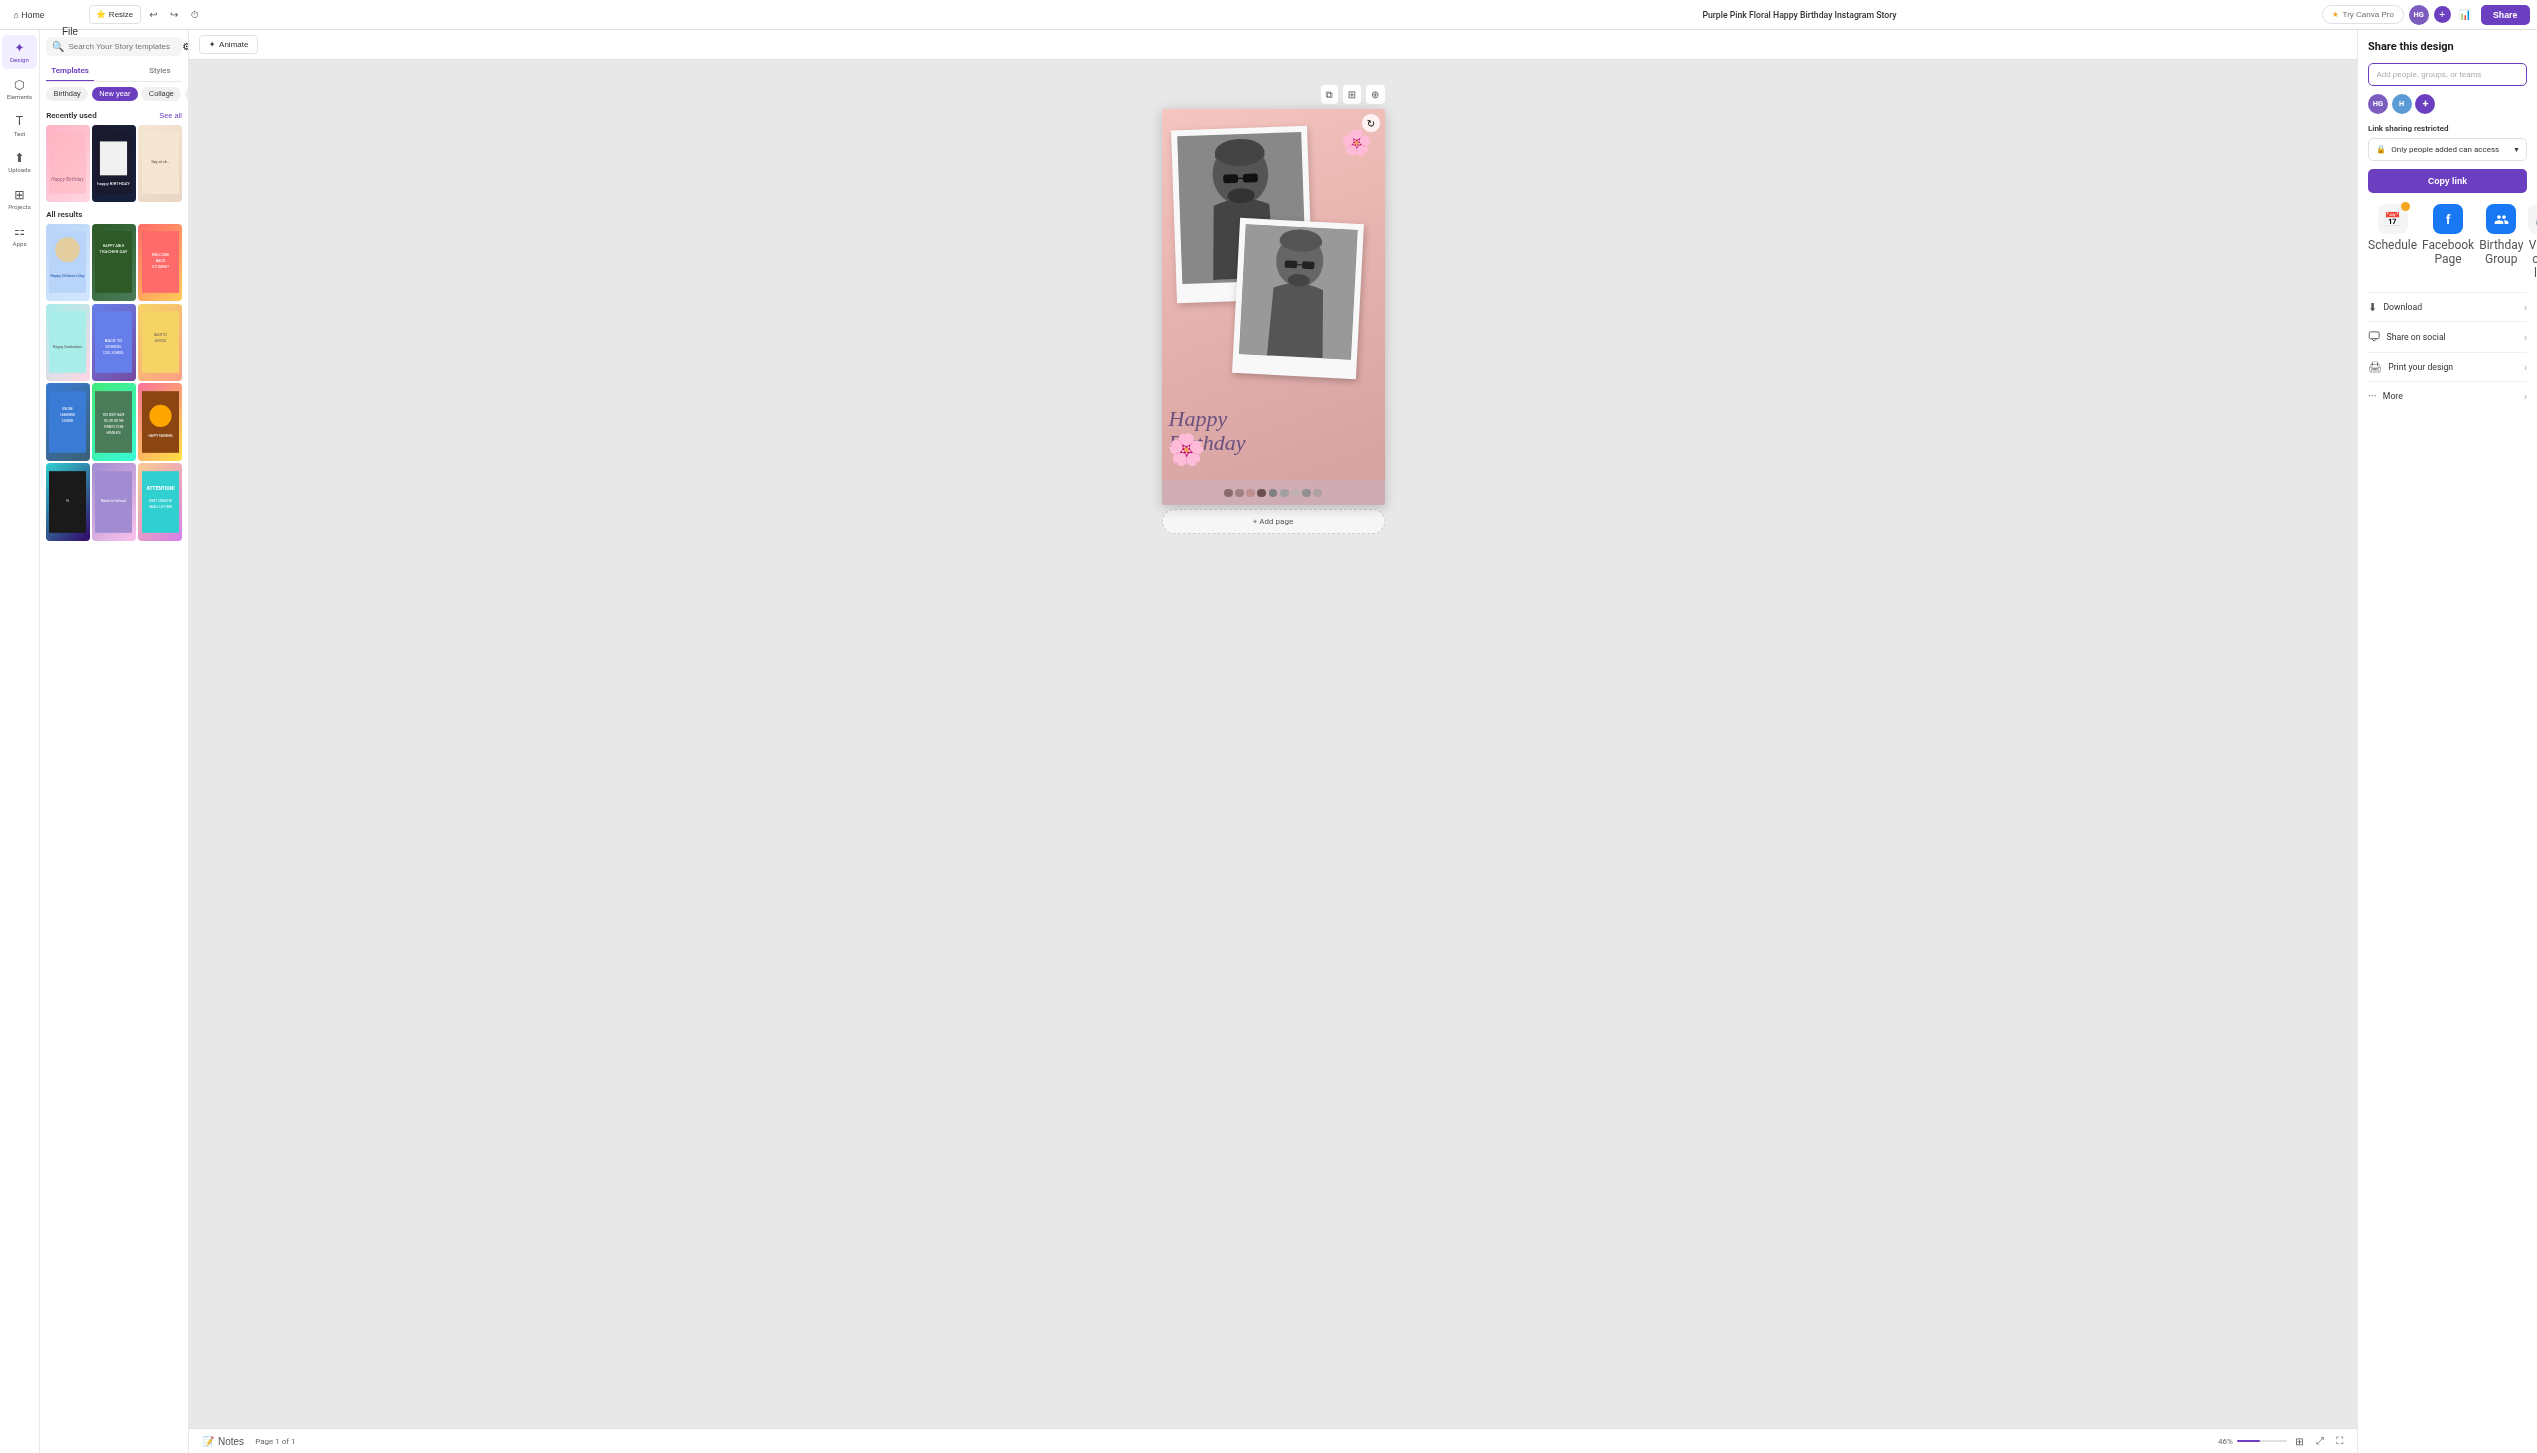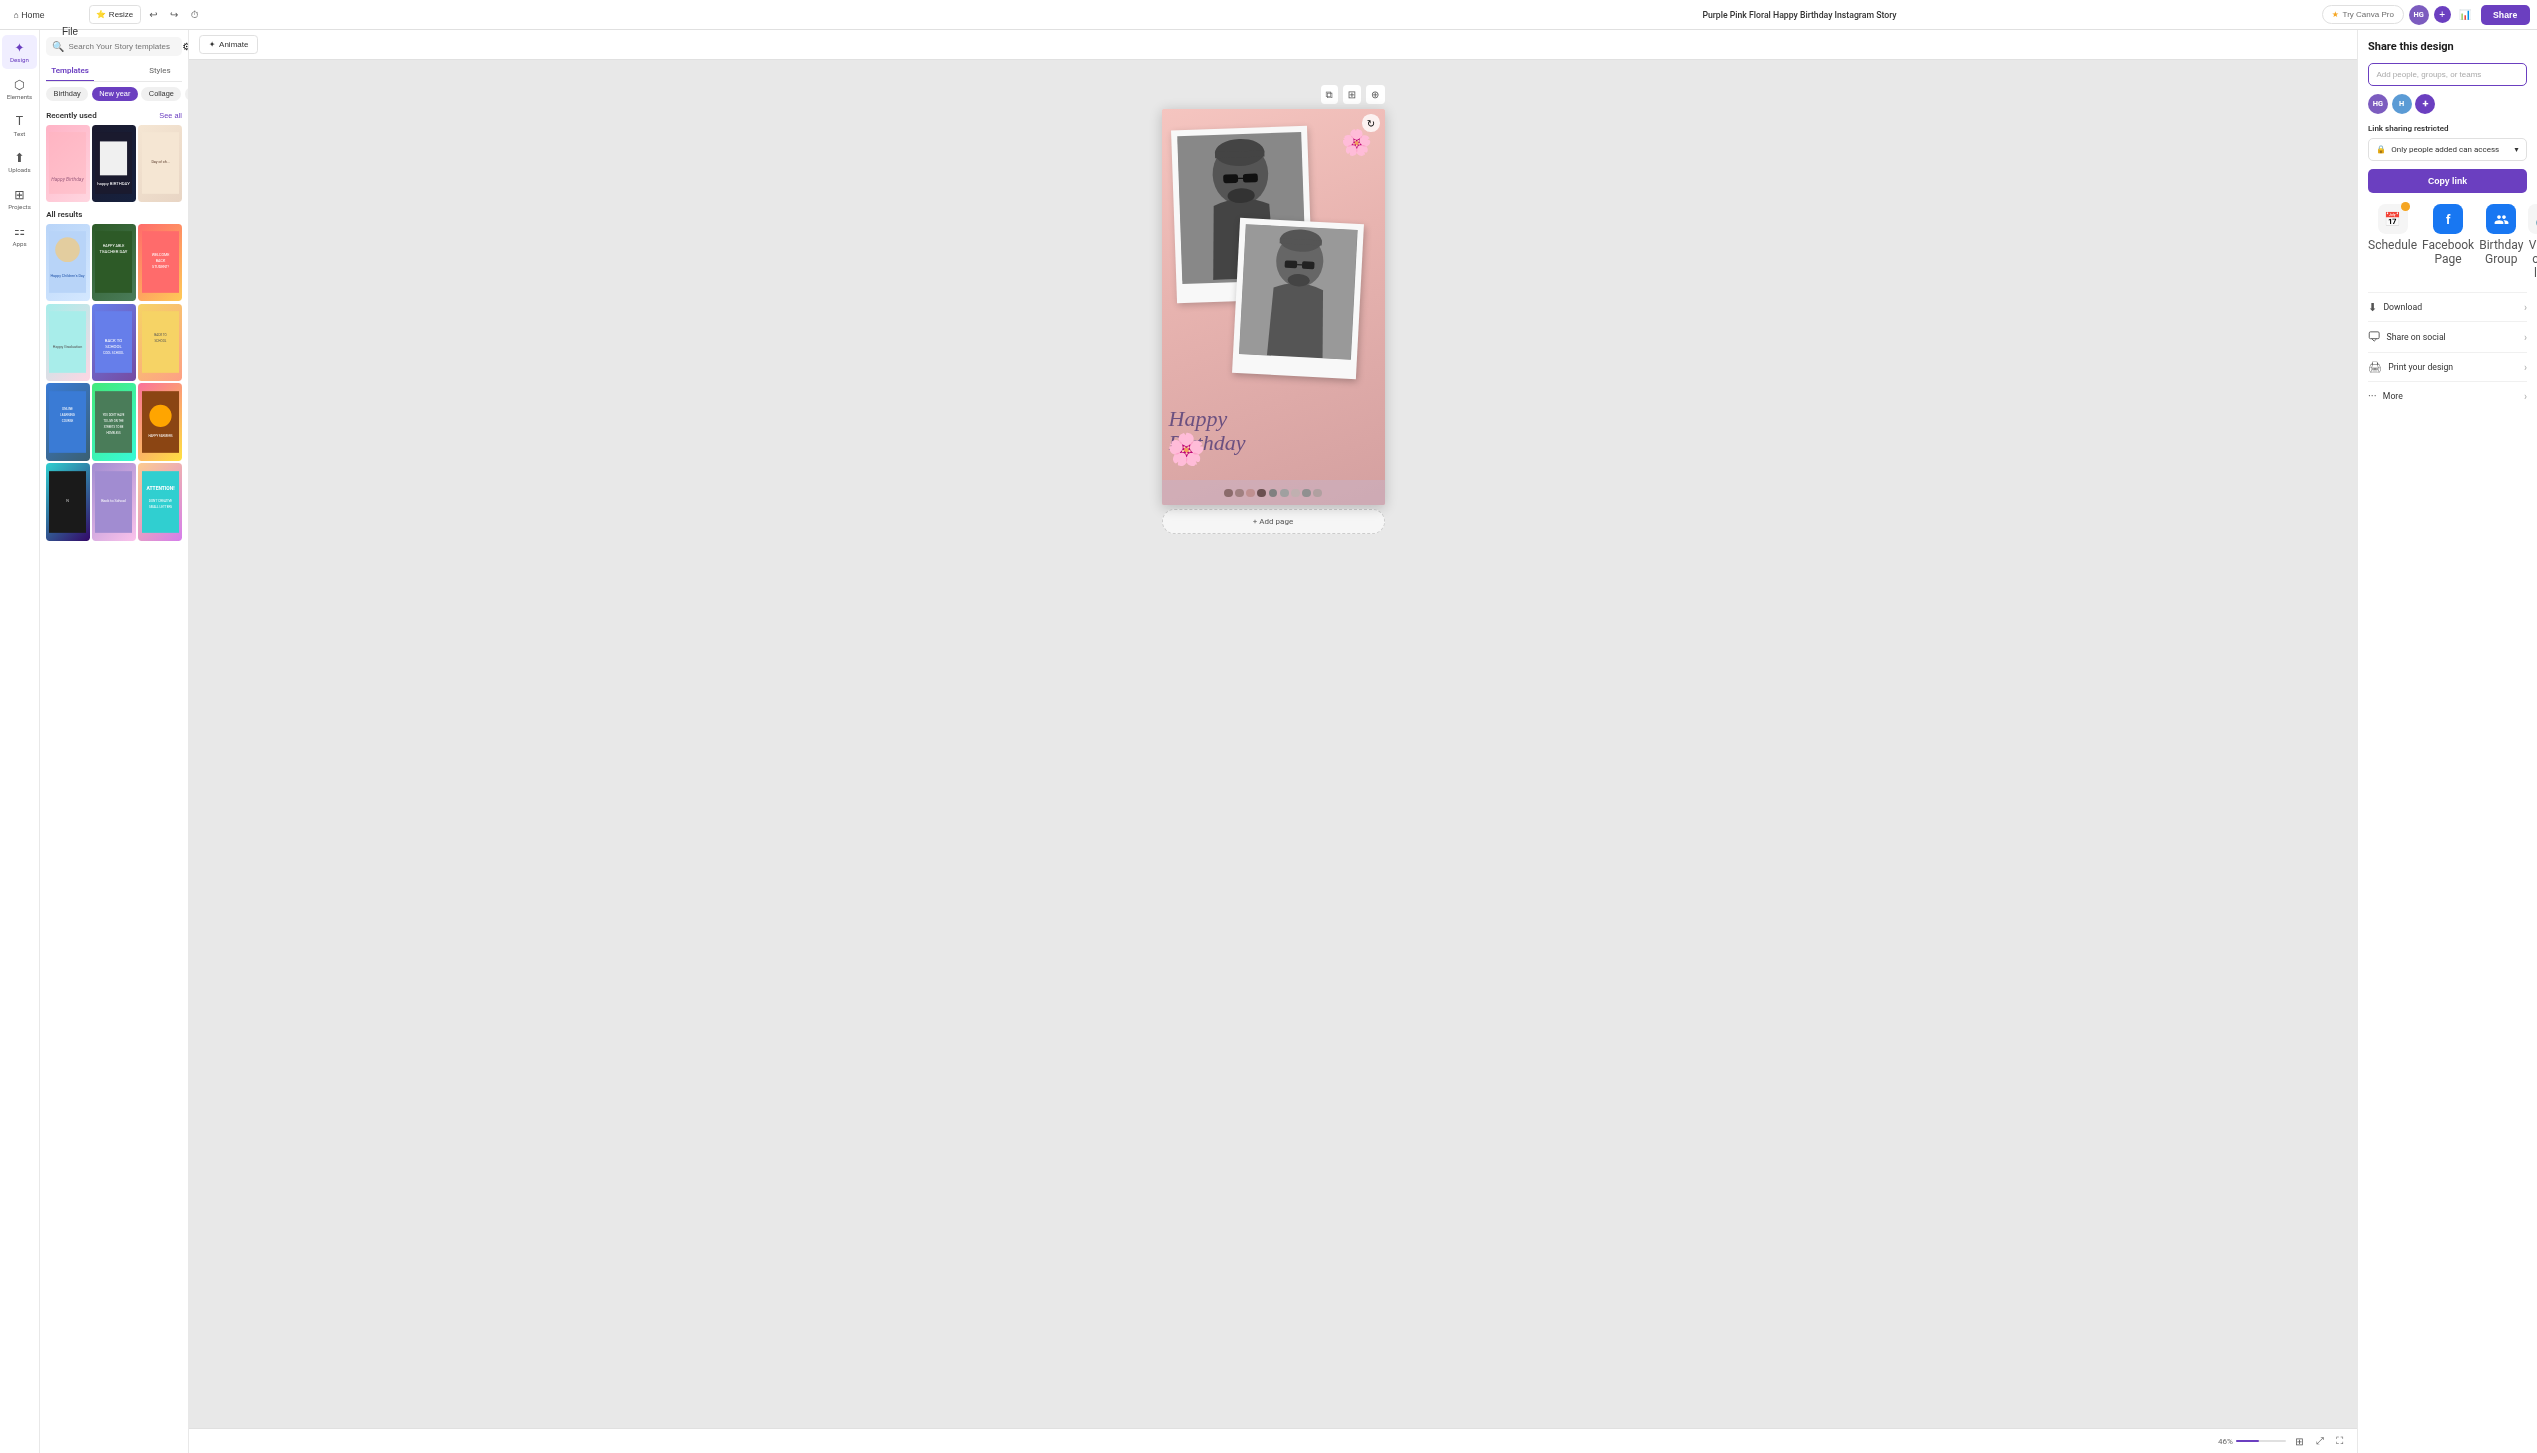--- a/index.html
+++ b/index.html
@@ -758,20 +758,27 @@
           <div class="color-dot" style="background:#b0a0a0;"></div>
         </div>
 
         <div style="position:absolute; top:5px; right:5px; background:rgba(255,255,255,0.8); border-radius:50%; width:17.3px; height:17.3px; display:flex; align-items:center; justify-content:center; cursor:pointer;">↻</div>
       </div>
 
       <div class="add-page-bar">+ Add page</div>
     </div>
 
     <div id="bottom-bar">
+      <div class="bottom-left">
+        <button class="icon-btn">
+          <span>📝</span>
+          <span>Notes</span>
+        </button>
+        <span>Page 1 of 1</span>
+      </div>
       <div class="bottom-right">
         <div class="zoom-control">
           <span>46%</span>
           <div class="zoom-slider">
             <div class="zoom-fill"></div>
           </div>
         </div>
         <button class="icon-btn">⊞</button>
         <button class="icon-btn">⤢</button>
         <button class="icon-btn">⛶</button>

